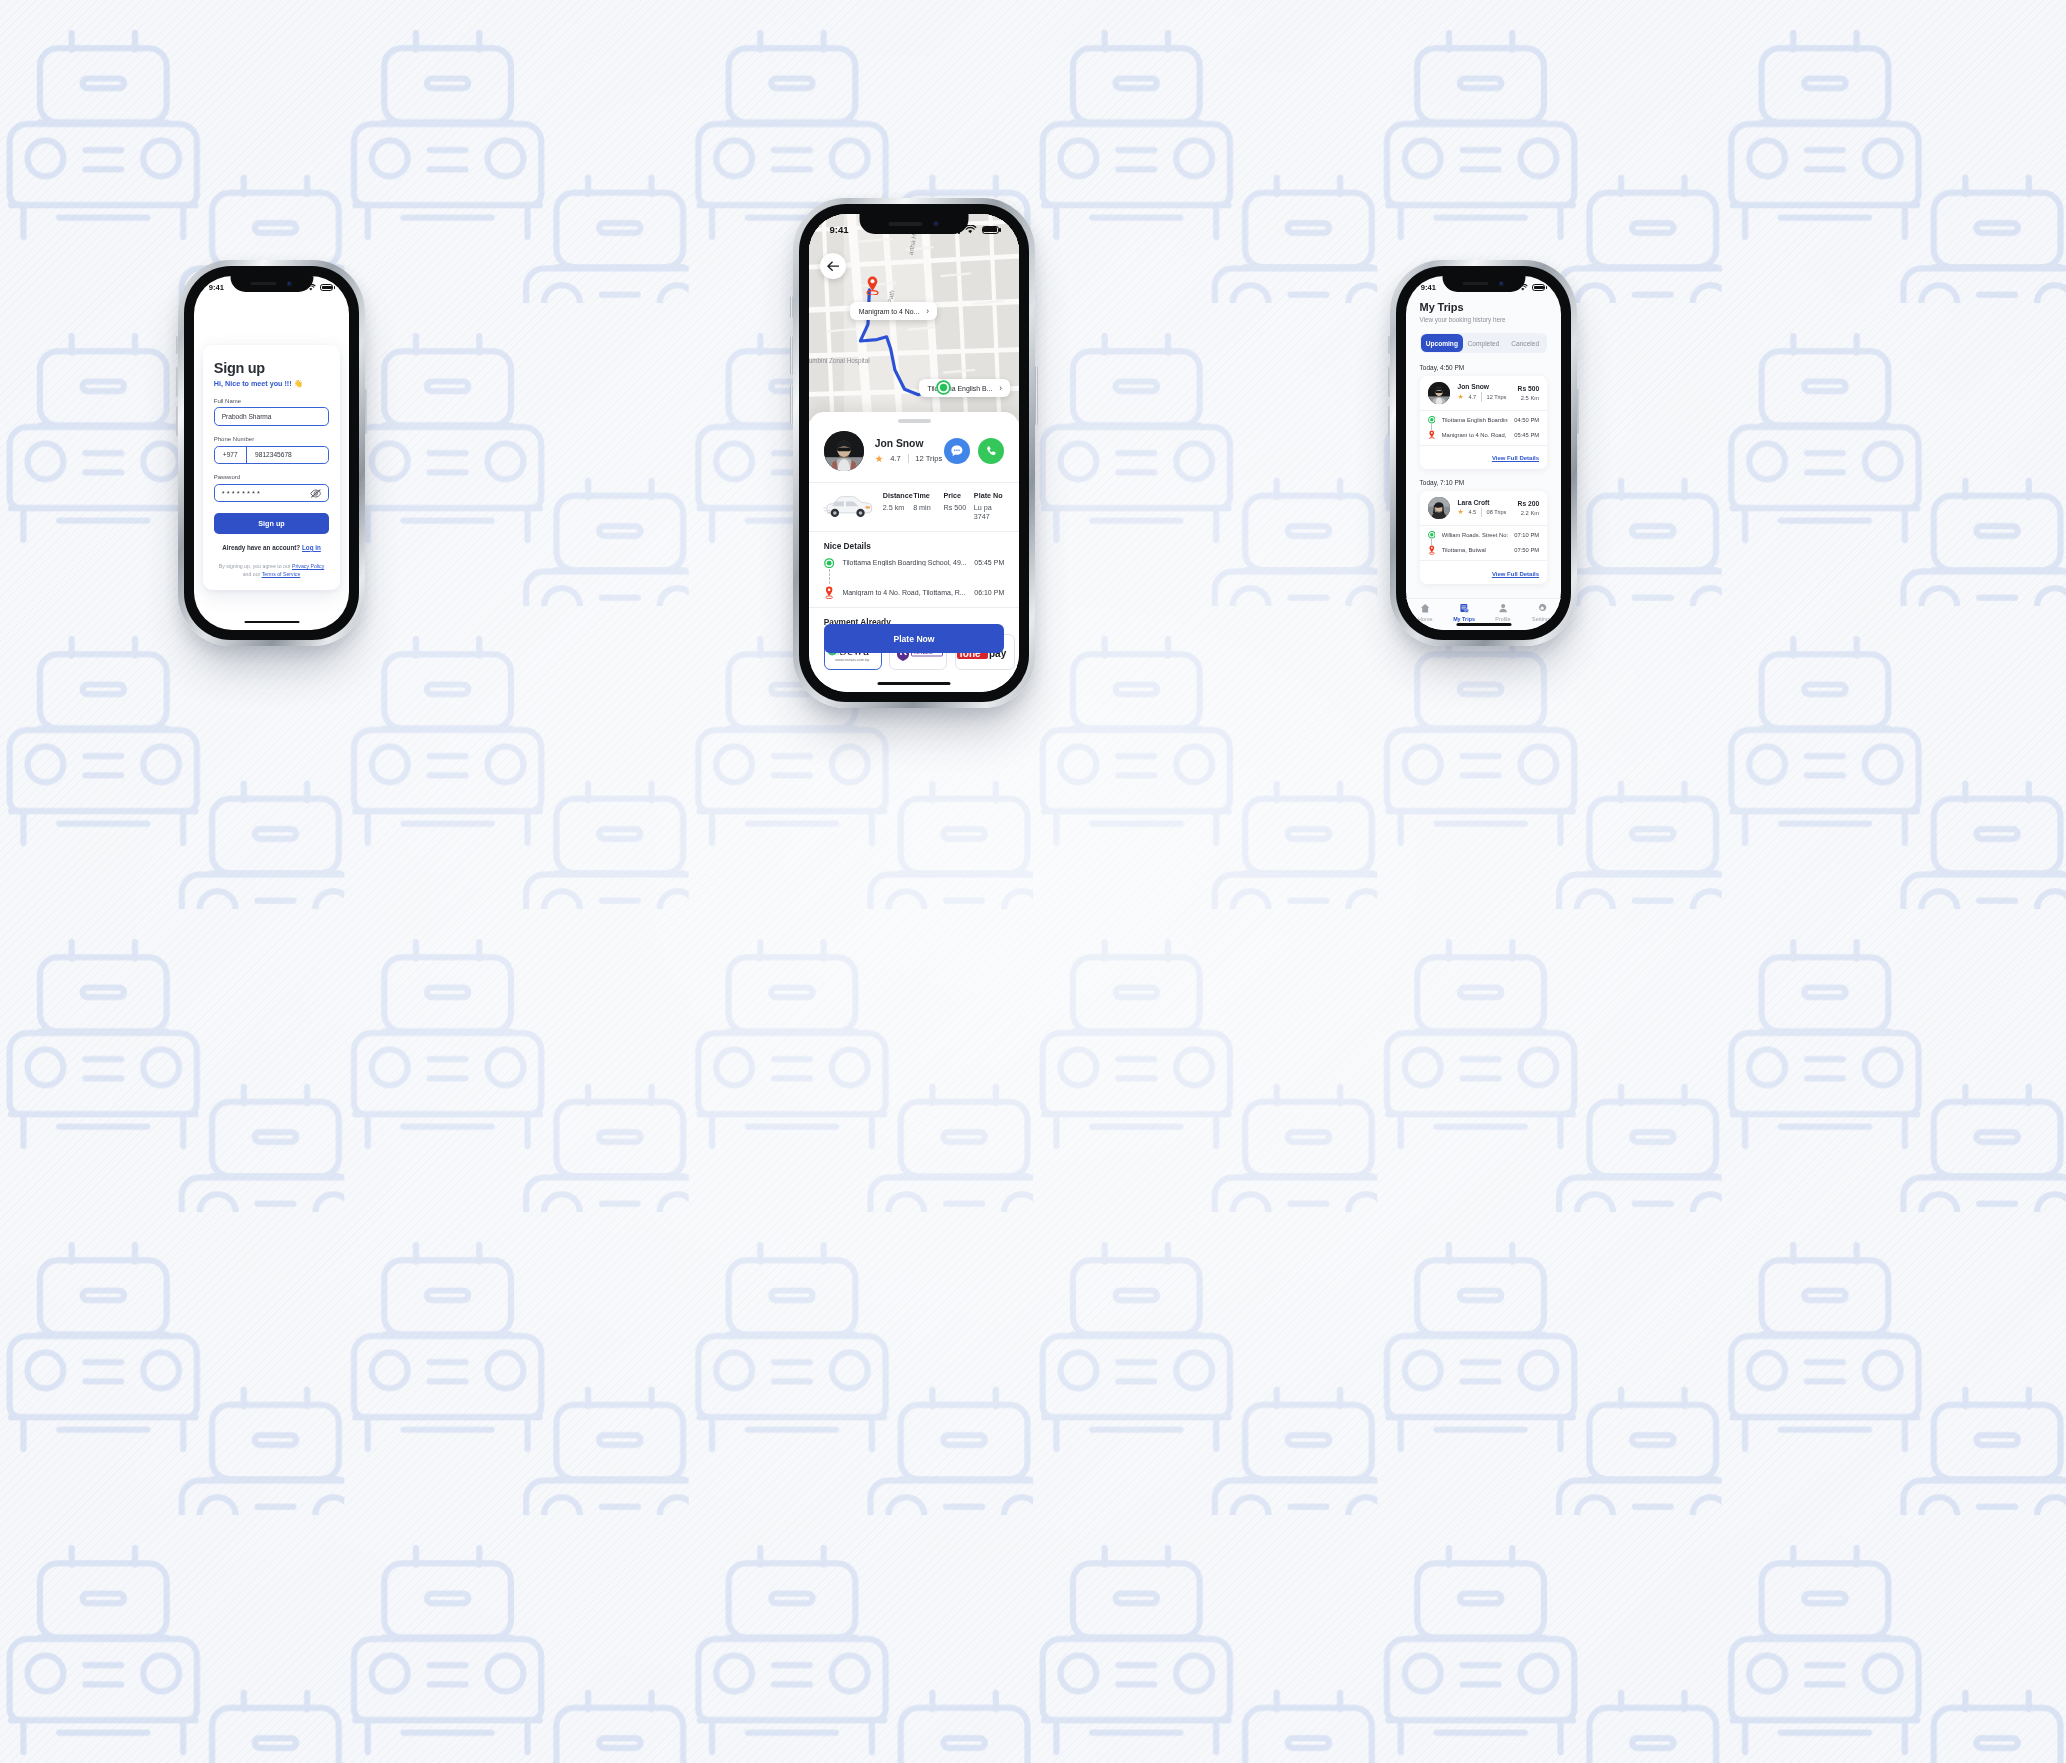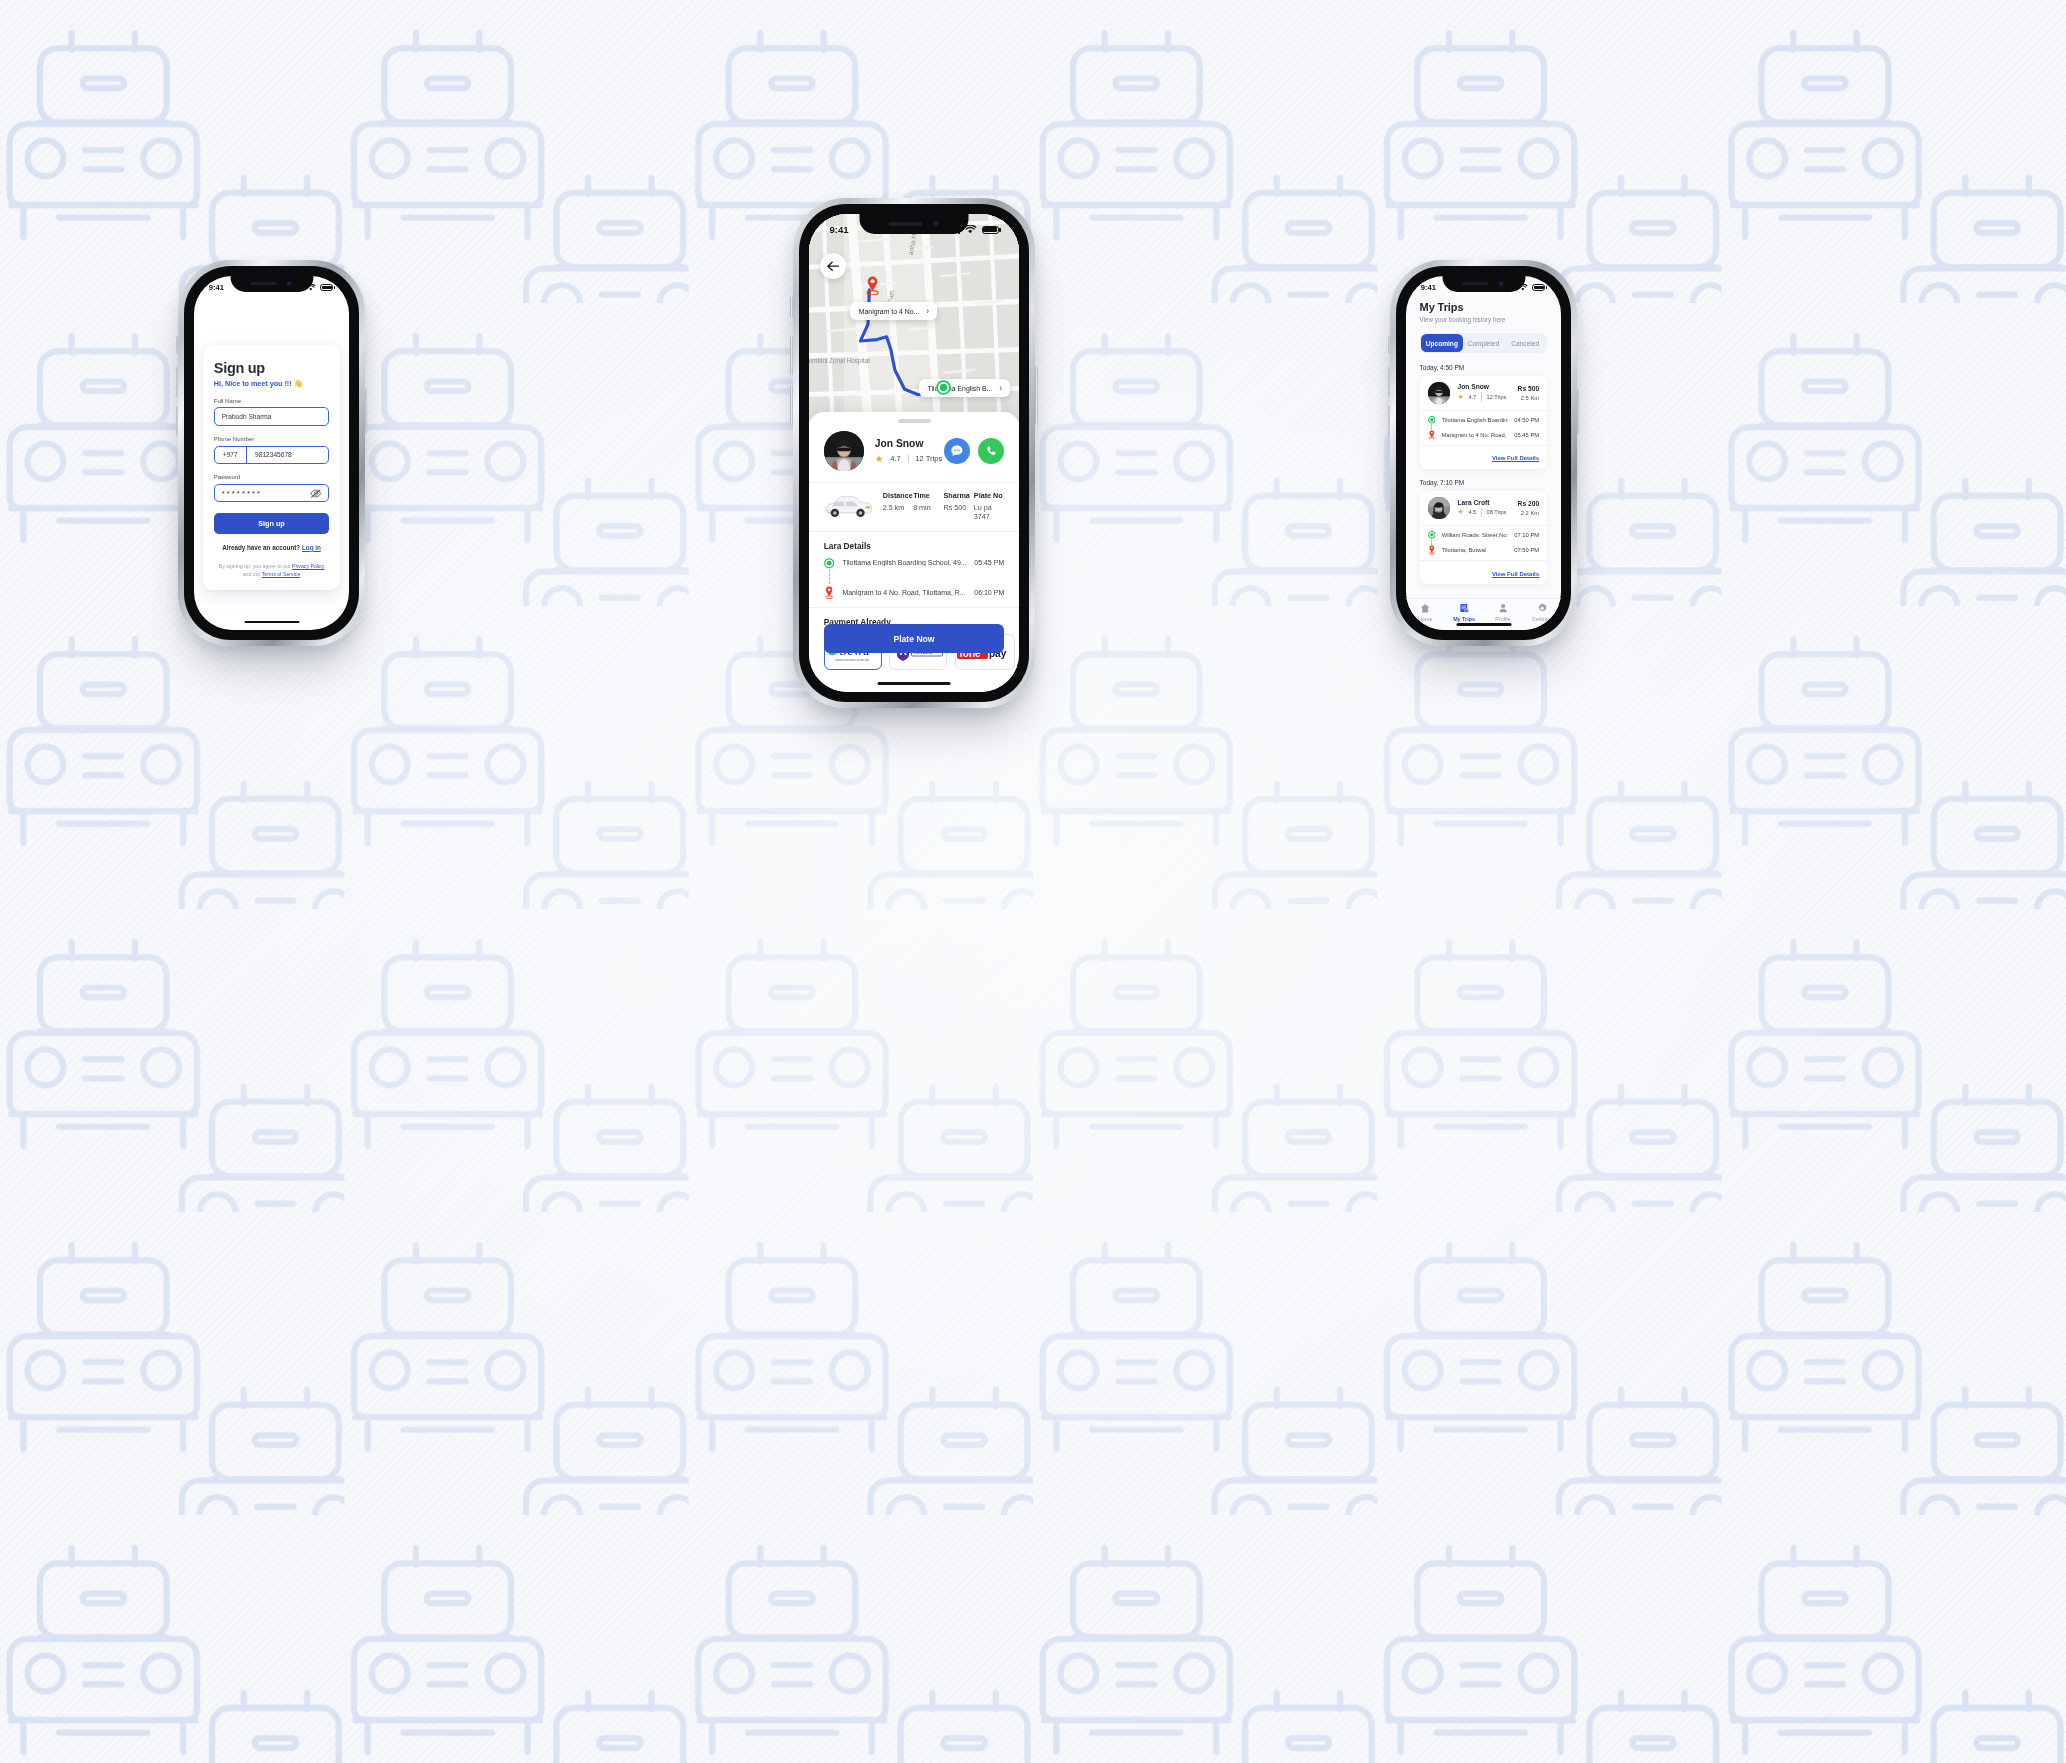--- a/index.html
+++ b/index.html
@@ -525,34 +525,34 @@
           <div class="car-specs">
             <div class="spec">
               <div class="spec-k">Distance</div>
               <div class="spec-v">2.5 km</div>
             </div>
             <div class="spec">
               <div class="spec-k">Time</div>
               <div class="spec-v">8 min</div>
             </div>
             <div class="spec">
-              <div class="spec-k">Sharma</div>
+              <div class="spec-k">Price</div>
               <div class="spec-v">Rs 500</div>
             </div>
             <div class="spec">
               <div class="spec-k">Plate No</div>
               <div class="spec-v">Lu pa 3747</div>
             </div>
           </div>
         </div>
 
         <div class="hr"></div>
 
         <div class="section">
-          <div class="section-title">Lara Details</div>
+          <div class="section-title">Nice Details</div>
           <div class="trip-line">
             <svg width="10.3" height="10.3" viewBox="0 0 16 16">
               <circle cx="8" cy="8" r="6.8" fill="#fff" stroke="#25c25b" stroke-width="2"></circle>
               <circle cx="8" cy="8" r="3.8" fill="#25c25b"></circle>
             </svg>
             <span class="addr">Tilottama English Boarding School, 49...</span>
             <span class="tm">05:45 PM</span>
           </div>
           <div class="dash-col">
               <div class="dash-seg"></div>

